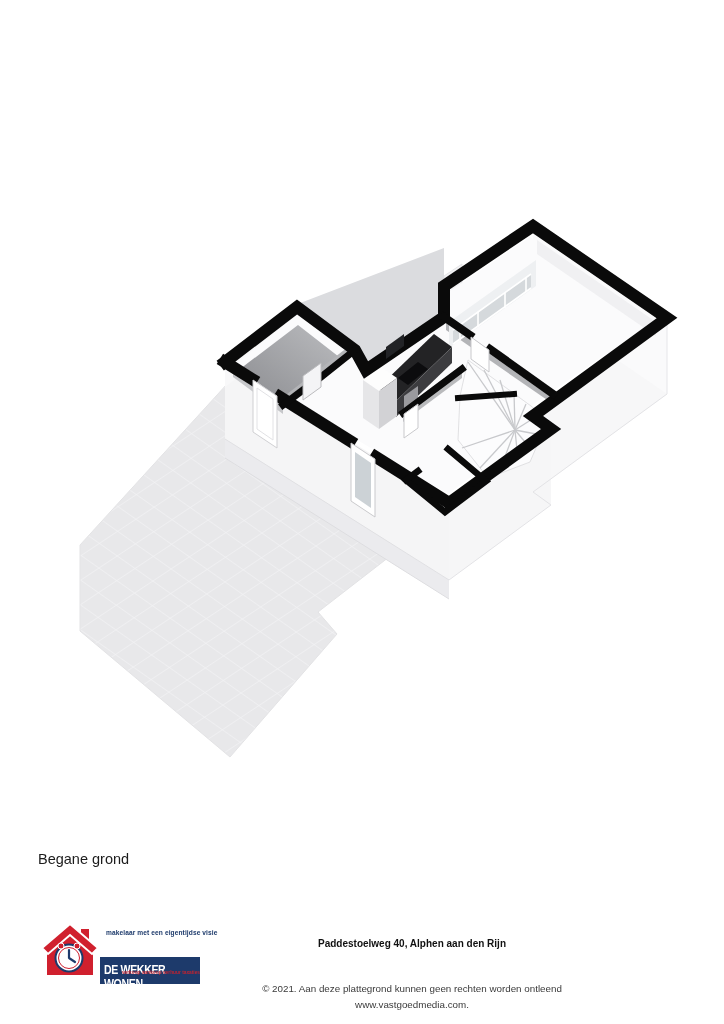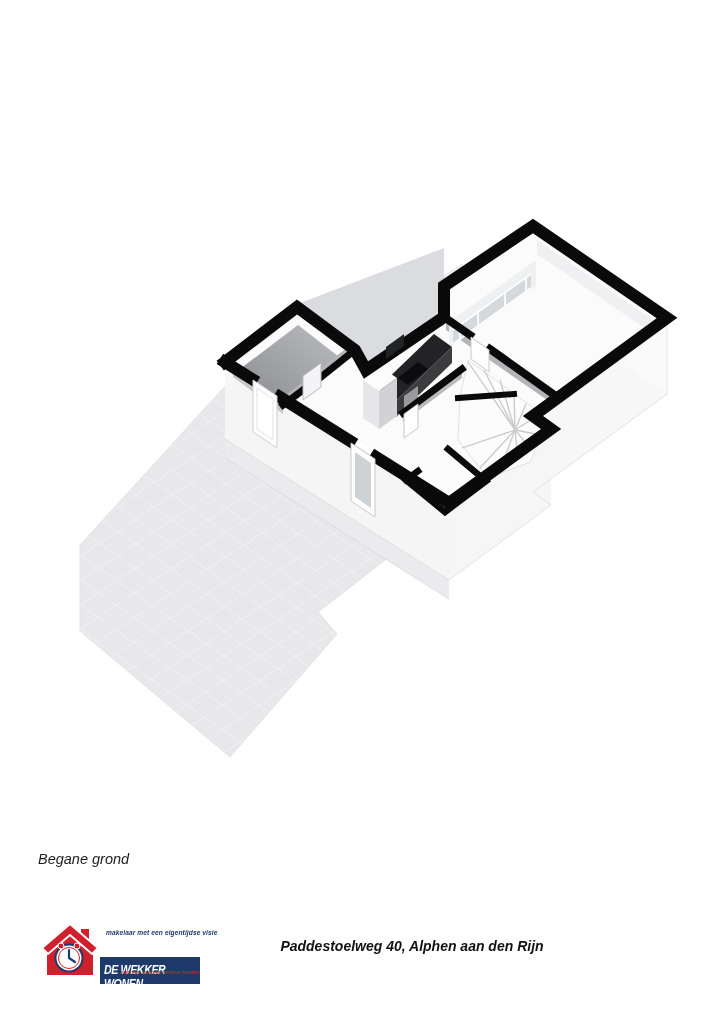--- a/index.html
+++ b/index.html
@@ -1,31 +1,31 @@
 <!DOCTYPE html>
 <html><head>
 <meta charset="utf-8">
 <style>
   html,body{margin:0;padding:0;background:#ffffff;}
   .canvas{position:relative;width:724px;height:1024px;background:#ffffff;overflow:hidden;
-          font-family:"Liberation Sans", sans-serif;font-style:italic;}
+          font-family:"Liberation Sans", sans-serif;}
   .plan-svg{position:absolute;left:0;top:0;}
   .floor-label{position:absolute;left:38px;top:851px;font-size:14.5px;color:#1c1c1c;}
   .footer{position:absolute;left:0;top:912px;width:724px;height:112px;}
   .logo{position:absolute;left:40px;top:6px;width:170px;height:70px;}
   .logo-tagline{position:absolute;left:66px;top:11px;width:132px;font-size:6.6px;color:#1d3a6b;
                 font-weight:bold;letter-spacing:.1px;}
   .logo-banner{position:absolute;left:60px;top:23px;width:100px;height:27px;background:#1d3a6b;margin-top:16px;}
   .logo-banner-text{position:absolute;left:4px;top:6px;width:94px;color:#ffffff;font-weight:bold;
                     font-size:12px;letter-spacing:-0.4px;transform:scaleX(.88);transform-origin:left;}
   .logo-services{position:absolute;left:60px;top:52px;width:100px;text-align:right;font-size:4.8px;
                  color:#c22330;font-weight:bold;}
   .logo-house{position:absolute;left:0;top:0;}
   .addr-title{position:absolute;left:212px;top:26px;width:400px;text-align:center;
-              font-size:14px;font-weight:bold;color:#111111;}
+              font-size:10px;font-weight:bold;color:#111111;}
   .copyright{position:absolute;left:162px;top:71px;width:500px;text-align:center;
              font-size:9.8px;color:#3a3a3a;}
   .website{position:absolute;left:162px;top:87px;width:500px;text-align:center;
            font-size:9.8px;color:#3a3a3a;}
 </style>
 </head>
 <body>
 
 <div class="canvas">
 
@@ -167,15 +167,17 @@
         <circle cx="37" cy="28" r="3" fill="#d0202e" stroke="#ffffff" stroke-width="1"></circle>
       </svg>
       <div class="logo-tagline">makelaar met een eigentijdse visie</div>
       <div class="logo-banner">
         <div class="logo-banner-text">DE WEKKER WONEN</div>
       </div>
       <div class="logo-services">verkoop aankoop verhuur taxaties</div>
     </div>
 
     <div class="addr-title">Paddestoelweg 40, Alphen aan den Rijn</div>
+    <div class="copyright">© 2021. Aan deze plattegrond kunnen geen rechten worden ontleend</div>
+    <div class="website">www.vastgoedmedia.com.</div>
   </div>
 
 </div>
 
 </body></html>

